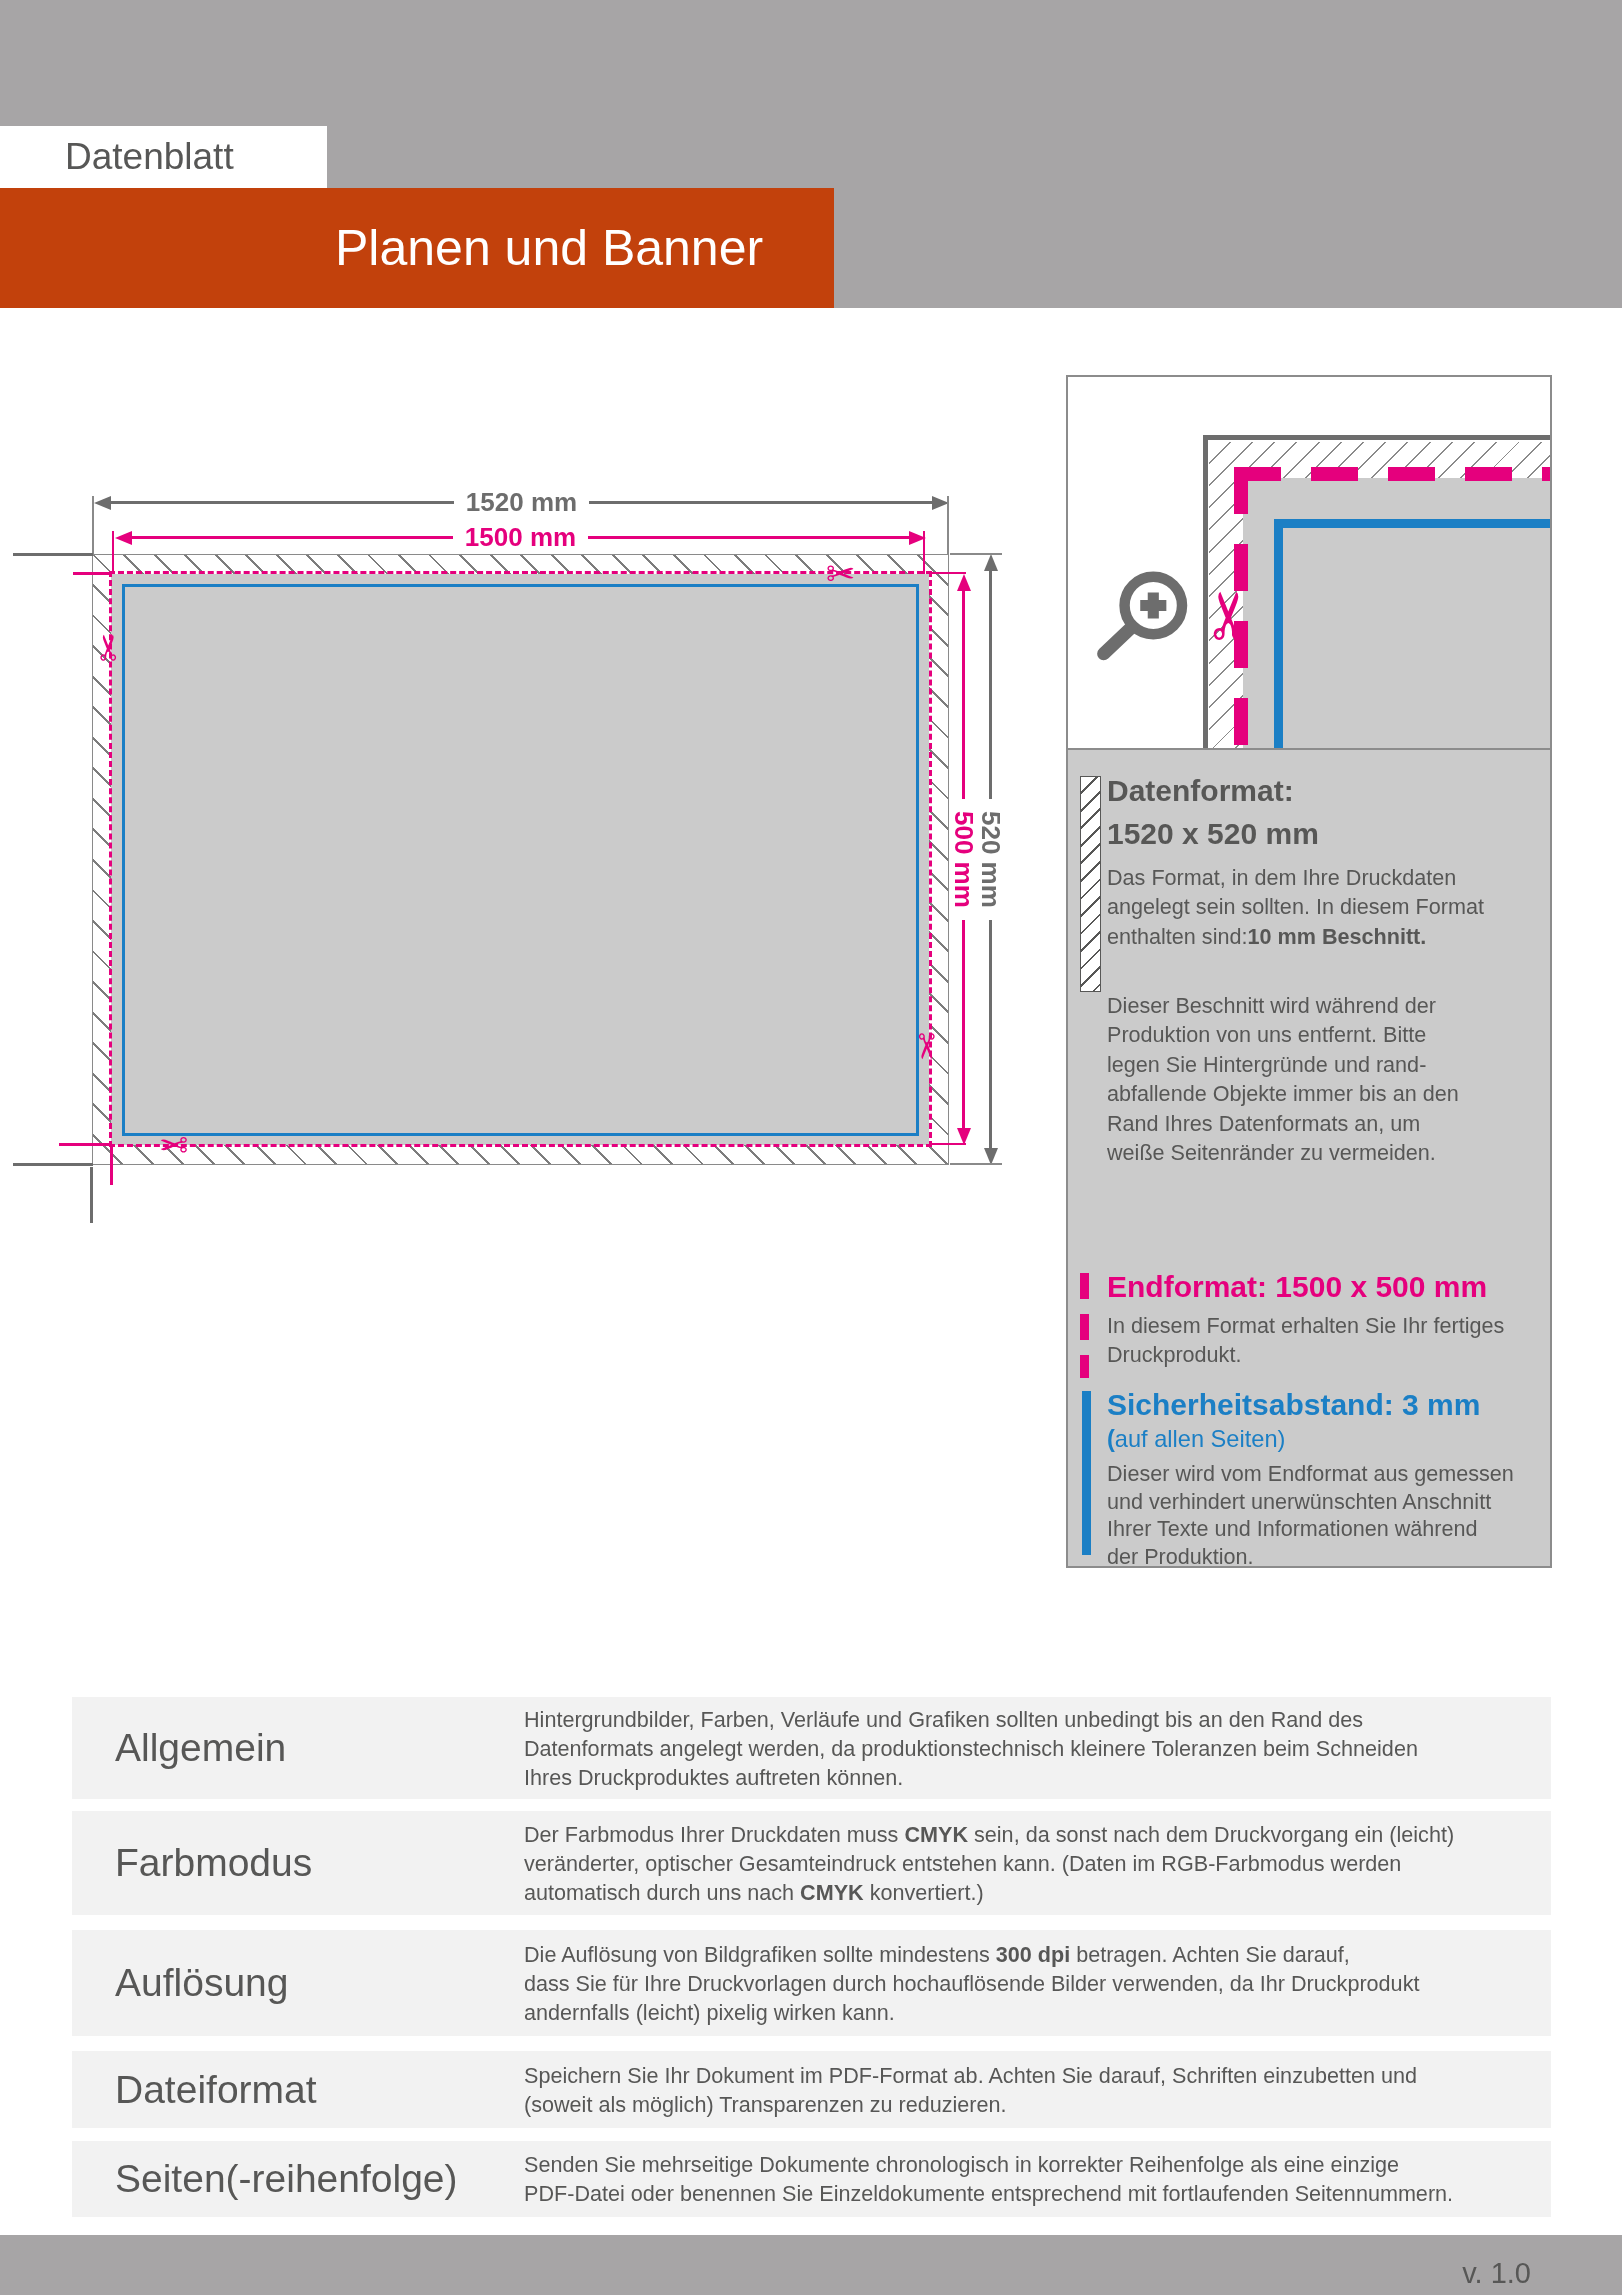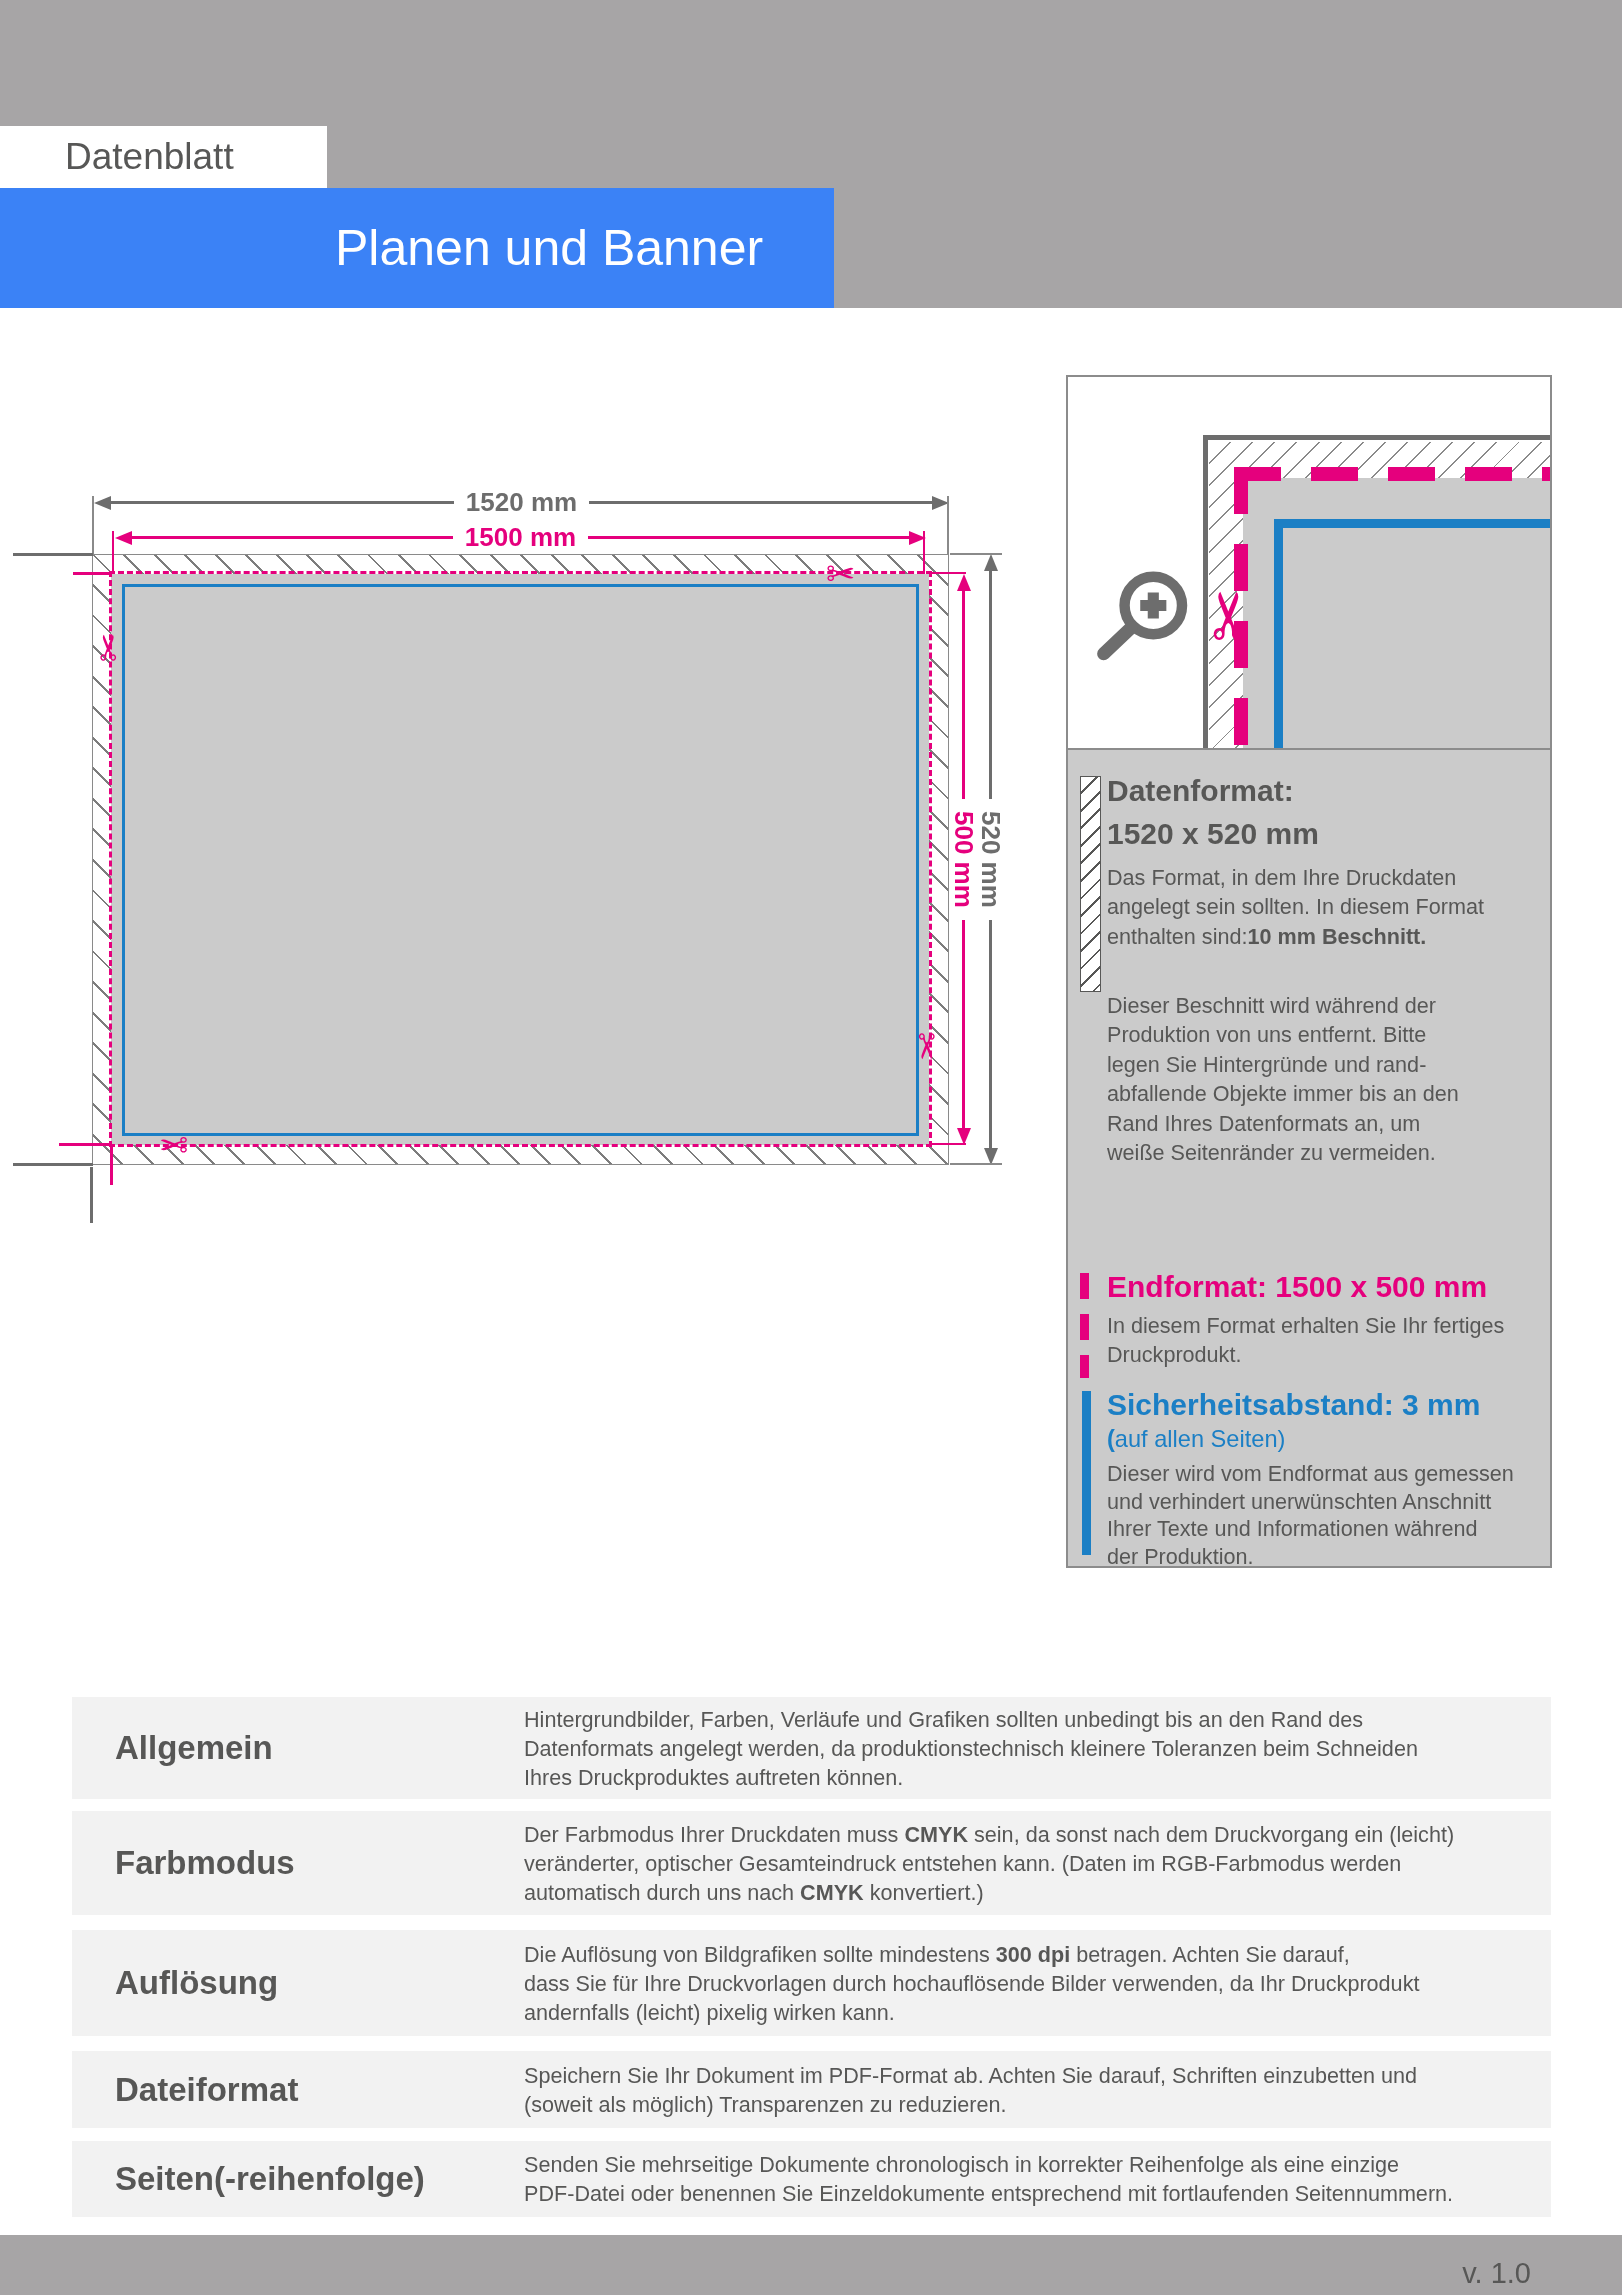--- a/index.html
+++ b/index.html
@@ -5,21 +5,21 @@
   html,body{margin:0;padding:0;background:#ffffff;}
   #page{position:relative;width:1623px;height:2295px;background:#ffffff;overflow:hidden;
         font-family:"Liberation Sans",sans-serif;color:#575756;}
   .abs{position:absolute;}
 
   
   #top-band{left:0;top:0;width:1623px;height:308px;background:#a7a5a6;}
   #doc-type-box{left:0;top:126px;width:327px;height:62px;background:#ffffff;
     display:flex;align-items:center;padding-left:65px;box-sizing:border-box;
     font-size:37px;color:#575756;}
-  #title-bar{left:0;top:188px;width:834px;height:120px;background:#3b82f6;
+  #title-bar{left:0;top:188px;width:834px;height:120px;background:#c2410c;
     display:flex;align-items:center;padding-left:335px;box-sizing:border-box;
     font-size:50px;color:#ffffff;}
 
   
   .hatch-main{left:92px;top:554px;width:857px;height:611px;background:
     repeating-linear-gradient(45deg, rgba(0,0,0,0) 0 19.6px, #7d7d7d 19.6px 21.6px),#ffffff;
     border:1.3px solid #8a8a8a;box-sizing:border-box;}
   .diagram-fill{left:111px;top:574px;width:818px;height:571px;background:#cbcbcb;}
   .dashed-rect{left:109px;top:571px;width:823px;height:576px;border:3.9px dashed #e5007d;box-sizing:border-box;}
   .blue-rect{left:122px;top:584px;width:797px;height:552px;border:3.3px solid #1b7fc5;box-sizing:border-box;}
@@ -80,21 +80,21 @@
   #swatch-blue{position:absolute;left:14.4px;top:641px;width:8.5px;height:164px;background:#1b7fc5;}
   .mag-text{color:#e5007d;}
   .blue-text{color:#1b7fc5;}
 
   
   #tips-bar{left:72px;top:1611px;width:1479px;height:74px;background:#8d8c8c;
     display:flex;align-items:center;padding-left:41px;box-sizing:border-box;
     font-size:35px;color:#ffffff;}
   .tip-row{position:absolute;left:72px;width:1479px;background:#f2f2f2;}
   .tip-label{position:absolute;left:43px;top:50%;transform:translateY(-50%);
-    font-size:33px;font-weight:700;color:#575756;white-space:nowrap;}
+    font-size:39px;font-weight:400;color:#575756;white-space:nowrap;}
   .tip-body{position:absolute;left:452px;top:50%;transform:translateY(-50%);
     font-size:21.6px;line-height:29px;white-space:pre-line;width:1021px;color:#575756;}
 
   
   #footer{left:0;top:2235px;width:1623px;height:76px;background:#a7a5a6;
     display:flex;align-items:center;justify-content:flex-end;
     padding-right:92px;box-sizing:border-box;font-size:29px;color:#575756;}
   b,strong{font-weight:bold;}
 </style>
 </head>

